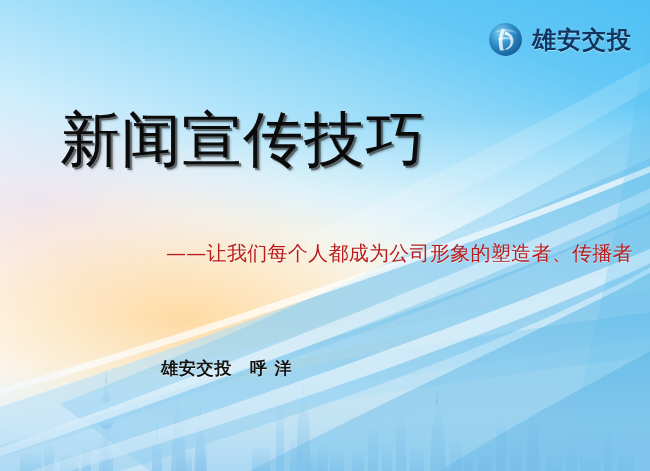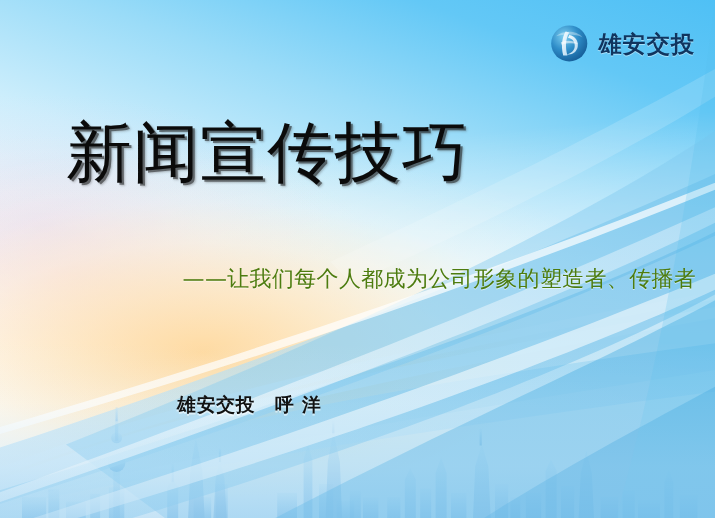--- a/index.html
+++ b/index.html
@@ -89,21 +89,21 @@
     align-items: center;
     gap: 9px;
   }
   .logo-mark {
     width: 35px;
     height: 35px;
     flex: 0 0 35px;
   }
   .logo-text {
     font-family: "DejaVu Sans", "Liberation Sans", sans-serif;
-    font-size: 21px;
+    font-size: 24px;
     font-weight: bold;
     letter-spacing: 1px;
     color: #10355f;
     white-space: nowrap;
     text-shadow: 0 1px 0 rgba(255,255,255,0.45);
   }
 
   
   .title {
     position: absolute;
@@ -119,21 +119,21 @@
       2px 2px 0 rgba(30,30,30,0.55),
       3px 3px 2px rgba(60,60,60,0.30);
   }
   .subtitle {
     position: absolute;
     left: 166px;
     top: 240px;
     font-family: "DejaVu Sans", "Liberation Sans", sans-serif;
     font-size: 20px;
     font-weight: 500;
-    color: #4d7c0f;
+    color: #b91c1c;
     letter-spacing: 0.3px;
     white-space: nowrap;
     text-shadow: 0 1px 0 rgba(255,255,255,0.5);
   }
   .presenter {
     position: absolute;
     left: 161px;
     top: 357px;
     font-family: "DejaVu Sans", "Liberation Sans", sans-serif;
     font-size: 17px;

